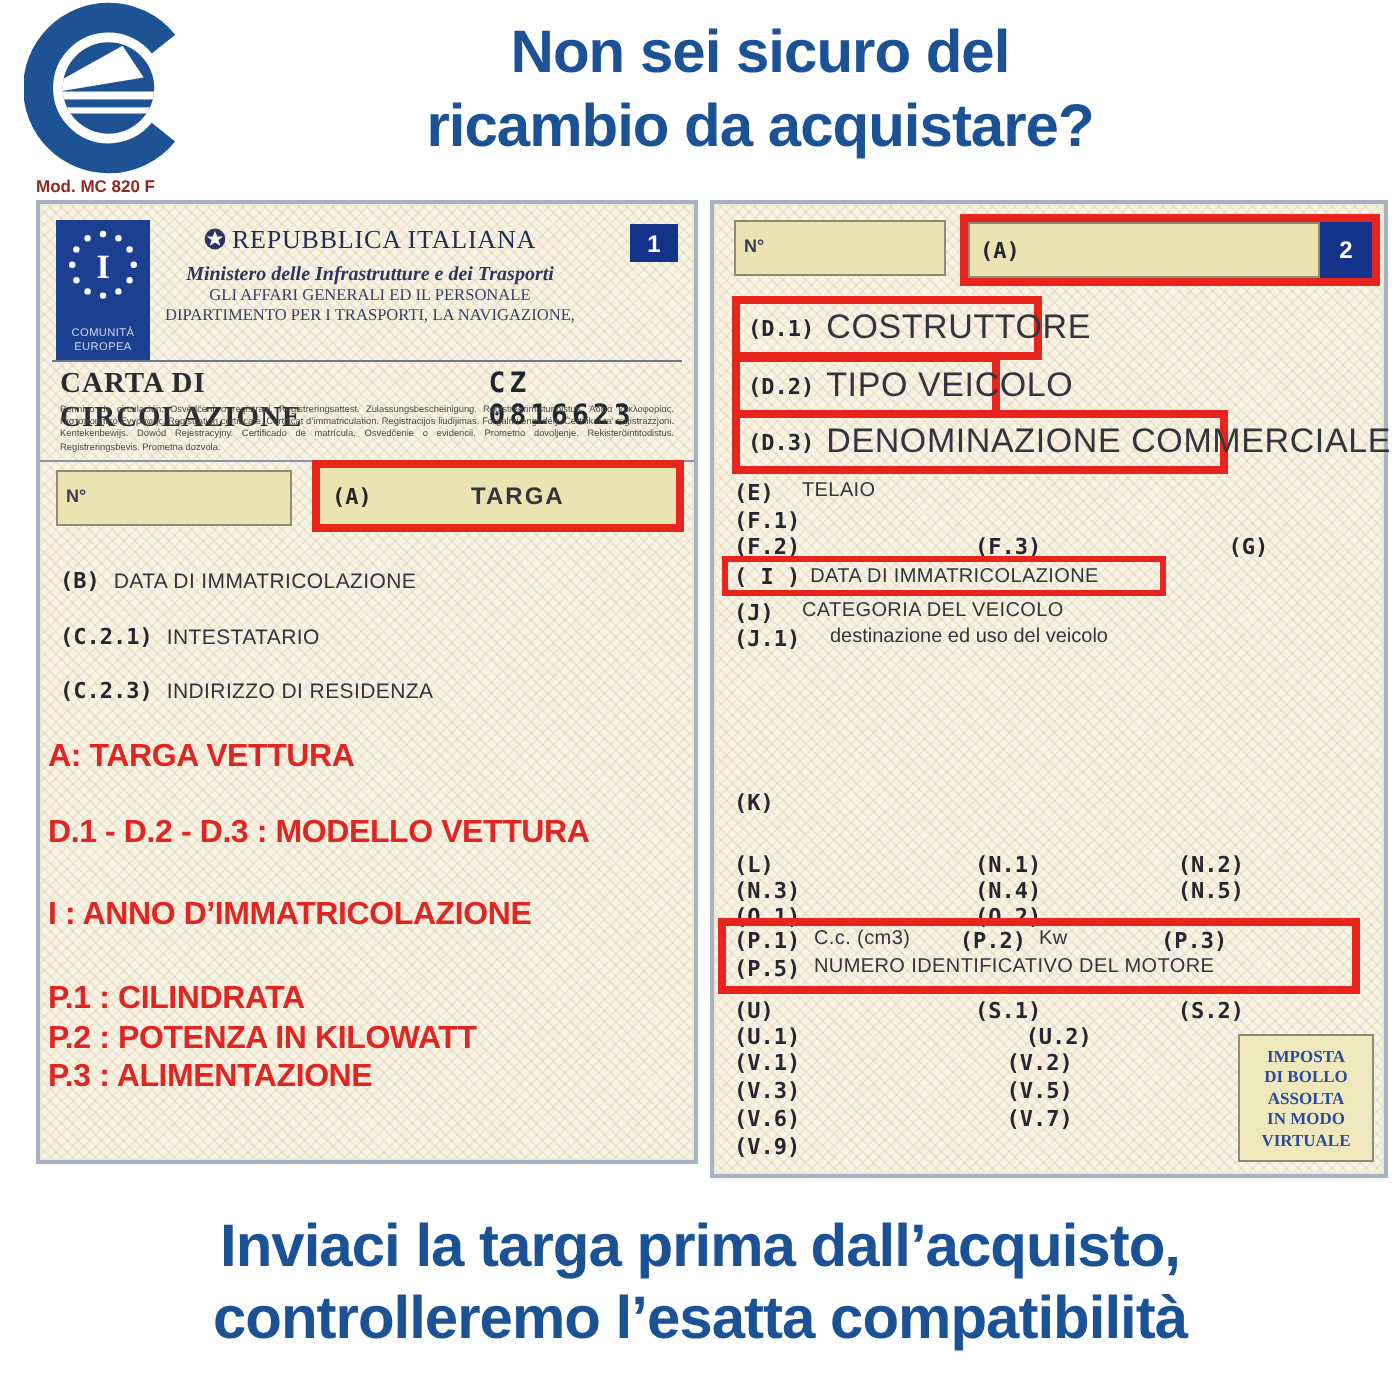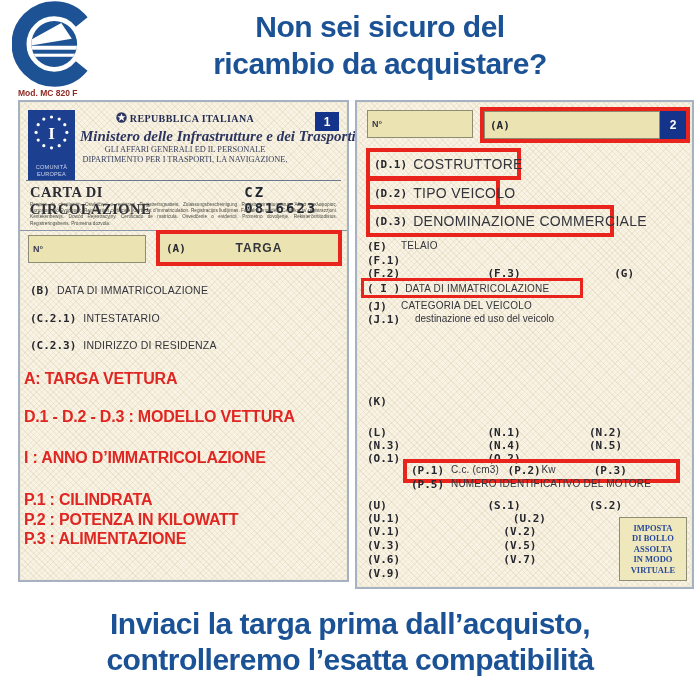--- a/index.html
+++ b/index.html
@@ -27,25 +27,25 @@
   .beige{background:#ebe4b2;border:1px solid #8d8d74;}
 
   
   .eu{position:absolute;left:8px;top:8px;width:47px;height:70px;background:#1c3f8f;
       display:flex;flex-direction:column;align-items:center;justify-content:flex-end;}
   .eu svg{position:absolute;top:2px;left:3px;}
   .eu-txt{position:relative;color:#cdd6ef;font-size:5.6px;line-height:6.5px;text-align:center;
           padding-bottom:3px;letter-spacing:.2px;}
   .pn1{right:8px;top:10px;}
   .hdr{position:absolute;left:60px;top:10px;width:210px;text-align:center;}
-  .country{font-family:"Liberation Serif",serif;font-weight:700;font-size:10px;color:#232c52;
+  .country{font-family:"Liberation Serif",serif;font-weight:400;font-size:13px;color:#232c52;
            letter-spacing:.4px;white-space:nowrap;}
   .country .crest{vertical-align:-1px;margin-right:3px;}
   .ministry{font-family:"Liberation Serif",serif;font-style:italic;font-weight:700;
-            font-size:15px;color:#2c3560;margin-top:4px;white-space:nowrap;}
+            font-size:10px;color:#2c3560;margin-top:4px;white-space:nowrap;}
   .dept{font-family:"Liberation Serif",serif;font-size:8.3px;color:#3a4160;line-height:9.5px;
         white-space:nowrap;}
   .hdr-rule{position:absolute;left:6px;right:6px;top:78px;border-top:1.5px solid #6b7890;}
   .carta-row{position:absolute;left:10px;top:82px;right:10px;display:flex;align-items:baseline;}
   .carta{font-family:"Liberation Serif",serif;font-weight:700;font-size:14.5px;color:#2b2b33;
          letter-spacing:.5px;}
   .serial{font-family:"DejaVu Sans Mono",monospace;font-weight:700;font-size:14px;color:#1e2430;
           letter-spacing:2px;margin-left:38px;}
   .multi{position:absolute;left:10px;right:10px;top:100px;margin:0;font-size:4.7px;
          line-height:6.2px;color:#4a4a44;text-align:justify;}
@@ -65,34 +65,34 @@
 
   
   .nbox2{position:absolute;left:10px;top:8px;width:106px;height:28px;padding:2px 4px;box-sizing:border-box;}
   .abox2{position:absolute;left:123px;top:5px;right:2px;height:36px;box-sizing:border-box;
          display:flex;align-items:stretch;}
   .abox2-field{flex:1;background:#ebe4b2;border:1px solid #8d8d74;display:flex;align-items:center;
                padding:0 5px;}
   .pn2{position:relative;width:26px;height:auto;}
   .drow{position:absolute;left:9px;height:24px;box-sizing:border-box;display:flex;
         align-items:center;gap:6px;padding:12px 4px;}
-  .dlabel{font-size:14px;color:#33343c;letter-spacing:.3px;white-space:nowrap;}
+  .dlabel{font-size:17px;color:#33343c;letter-spacing:.3px;white-space:nowrap;}
   .grow{position:absolute;left:10px;right:8px;height:13px;}
   .grow span{position:absolute;white-space:nowrap;}
   .glabel{font-size:10px;color:#33343c;letter-spacing:.2px;}
   .glabel-lc{font-size:10px;color:#33343c;}
   .c1{left:0;}
   .c2{left:38%;}
   .c2v{left:43%;}
   .c3{left:70%;}
   .c3g{left:78%;}
   .ibox{position:absolute;left:4px;top:176px;width:222px;height:20px;box-sizing:border-box;
         border:3px solid #e8241c;display:flex;align-items:center;gap:5px;padding:0 3px;}
-  .pbox{position:absolute;left:2px;top:357px;right:12px;height:24px;box-sizing:border-box;
-        border:4px solid #e8241c;margin-left:44px;}
+  .pbox{position:absolute;left:2px;top:357px;right:12px;height:38px;box-sizing:border-box;
+        border:4px solid #e8241c;}
   .stamp{position:absolute;right:5px;bottom:6px;width:66px;height:62px;background:#efe8bd;
          border:1px solid #8d8d74;display:flex;flex-direction:column;align-items:center;
          justify-content:center;font-family:"Liberation Serif",serif;font-weight:700;
          font-size:8.5px;line-height:10.5px;color:#2a4a9a;text-align:center;}
 
   
   .footer{position:absolute;left:0;top:606px;width:700px;text-align:center;color:#1b5296;
           font-weight:700;font-size:30px;line-height:36px;letter-spacing:-0.5px;}
 </style>
 </head>

